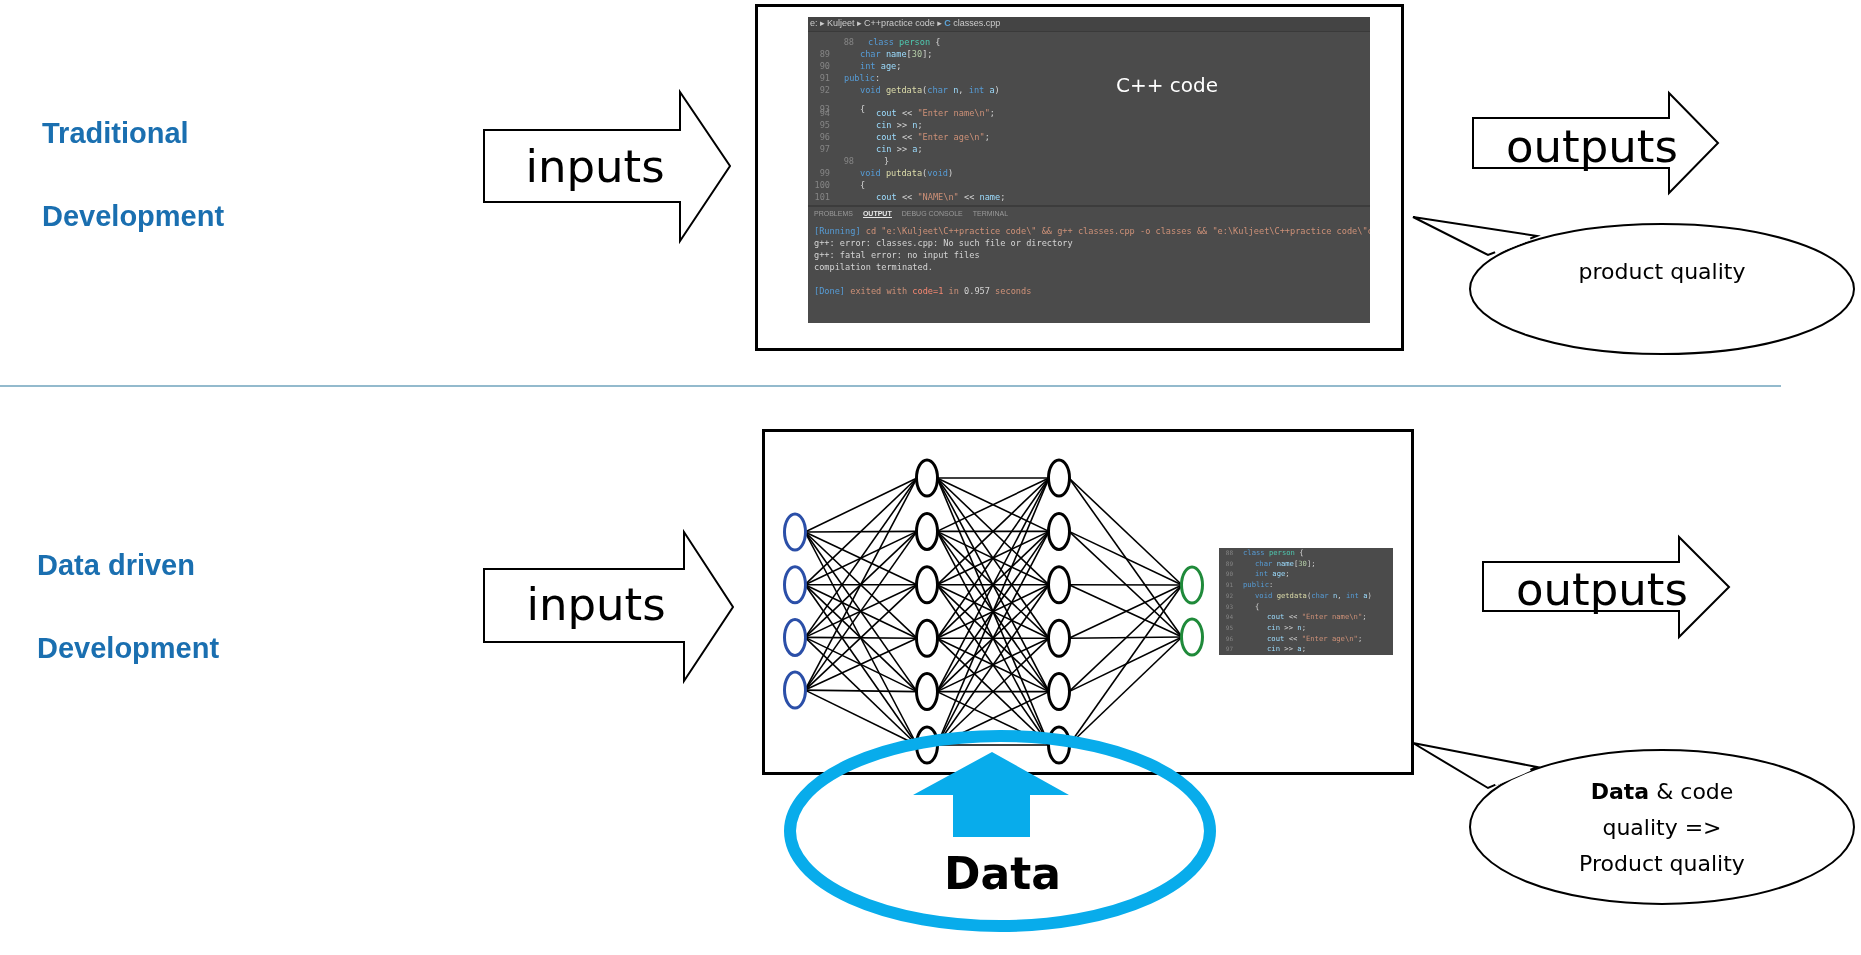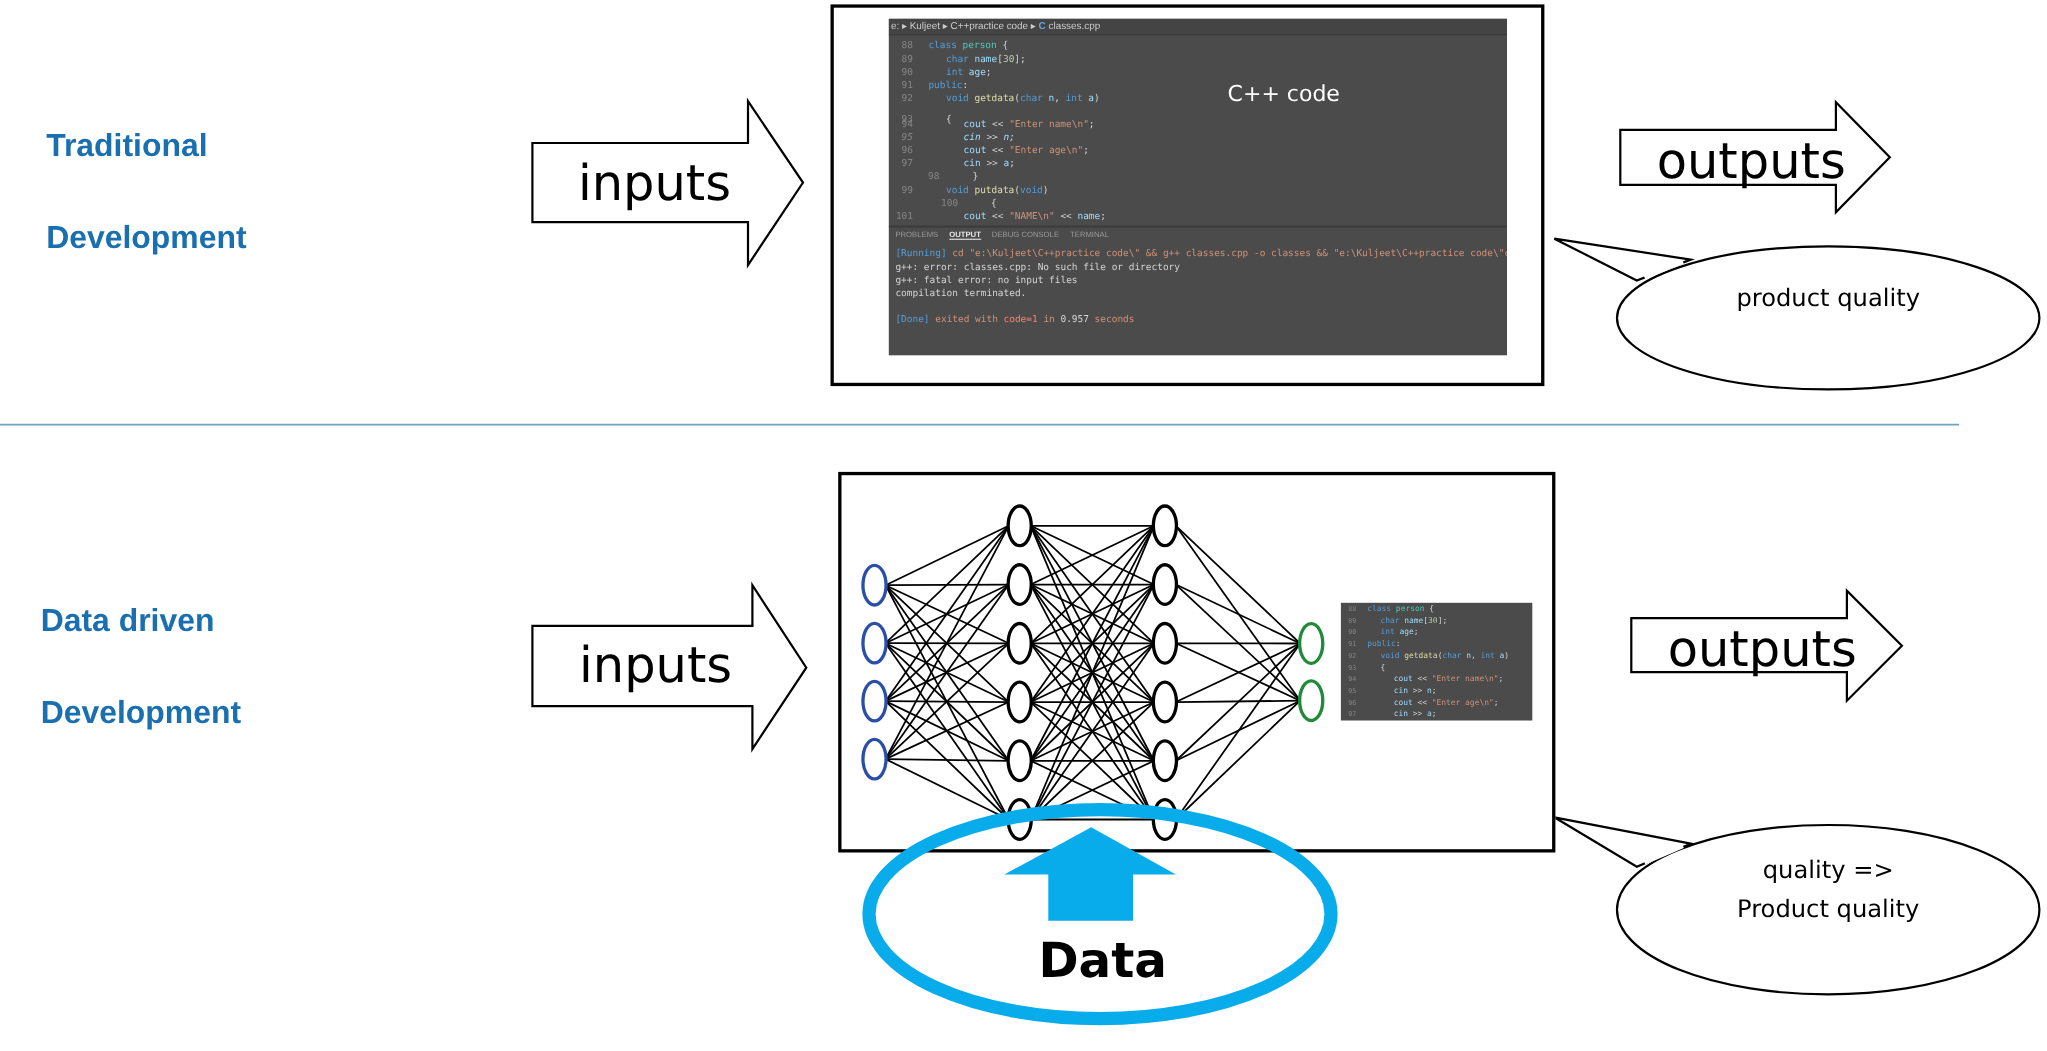--- a/index.html
+++ b/index.html
@@ -81,33 +81,33 @@
     <polygon points="1537,767 1413,743 1488,788" fill="#fff" stroke="#000" stroke-width="2"></polygon>
     <line x1="1530" y1="769" x2="1495" y2="784" stroke="#fff" stroke-width="4"></line>
   </g>
 </svg>
 
 <div class="frame" style="left:755px; top:4px; width:649px; height:347px;"></div>
 <div class="editor" style="left:808px; top:17px; width:562px; height:306px;">
   <div class="crumb-bar"></div>
   <div class="crumb" id="crumb"><span>e:</span><span> ▸ </span><span>Kuljeet</span><span> ▸ </span><span>C++practice code</span><span> ▸ </span><span class="c-icon">C </span><span>classes.cpp</span></div>
   <div id="code-lines">
-      <div class="code-line" style="top: 19px;"><span class="ln">88</span><span style="display: inline-block; width: 0px;"></span><span class="kw">class </span><span class="ty">person</span><span class="pl"> {</span></div>
+      <div class="code-line" style="top: 19px; padding-left: 24px;"><span class="ln">88</span><span style="display: inline-block; width: 0px;"></span><span class="kw">class </span><span class="ty">person</span><span class="pl"> {</span></div>
       <div class="code-line" style="top: 30.9px;"><span class="ln">89</span><span style="display: inline-block; width: 16px;"></span><span class="kw">char </span><span class="vr">name</span><span class="pl">[</span><span class="nm">30</span><span class="pl">];</span></div>
       <div class="code-line" style="top: 42.8px;"><span class="ln">90</span><span style="display: inline-block; width: 16px;"></span><span class="kw">int </span><span class="vr">age</span><span class="pl">;</span></div>
       <div class="code-line" style="top: 54.7px;"><span class="ln">91</span><span style="display: inline-block; width: 0px;"></span><span class="kw">public</span><span class="pl">:</span></div>
       <div class="code-line" style="top: 66.6px;"><span class="ln">92</span><span style="display: inline-block; width: 16px;"></span><span class="kw">void </span><span class="fn">getdata</span><span class="pl">(</span><span class="kw">char </span><span class="vr">n</span><span class="pl">, </span><span class="kw">int </span><span class="vr">a</span><span class="pl">)</span></div>
       <div class="code-line" style="top: 86px;"><span class="ln">93</span><span style="display: inline-block; width: 16px;"></span><span class="pl">{</span></div>
       <div class="code-line" style="top: 90.4px;"><span class="ln">94</span><span style="display: inline-block; width: 32px;"></span><span class="vr">cout</span><span class="pl"> &lt;&lt; </span><span class="st">"Enter name\n"</span><span class="pl">;</span></div>
-      <div class="code-line" style="top: 102.3px; font-style: italic;"><span class="ln">95</span><span style="display: inline-block; width: 32px;"></span><span class="vr">cin</span><span class="pl"> &gt;&gt; </span><span class="vr">n</span><span class="pl">;</span></div>
+      <div class="code-line" style="top: 102.3px;"><span class="ln">95</span><span style="display: inline-block; width: 32px;"></span><span class="vr">cin</span><span class="pl"> &gt;&gt; </span><span class="vr">n</span><span class="pl">;</span></div>
       <div class="code-line" style="top: 114.2px;"><span class="ln">96</span><span style="display: inline-block; width: 32px;"></span><span class="vr">cout</span><span class="pl"> &lt;&lt; </span><span class="st">"Enter age\n"</span><span class="pl">;</span></div>
       <div class="code-line" style="top: 126.1px;"><span class="ln">97</span><span style="display: inline-block; width: 32px;"></span><span class="vr">cin</span><span class="pl"> &gt;&gt; </span><span class="vr">a</span><span class="pl">;</span></div>
       <div class="code-line" style="top: 138px; padding-left: 24px;"><span class="ln">98</span><span style="display: inline-block; width: 16px;"></span><span class="pl">}</span></div>
       <div class="code-line" style="top: 149.9px;"><span class="ln">99</span><span style="display: inline-block; width: 16px;"></span><span class="kw">void </span><span class="fn">putdata</span><span class="pl">(</span><span class="kw">void</span><span class="pl">)</span></div>
-      <div class="code-line" style="top: 161.8px; margin-left: 41px;"><span class="ln">100</span><span style="display: inline-block; width: 16px;"></span><span class="pl">{</span></div>
+      <div class="code-line" style="top: 161.8px;"><span class="ln">100</span><span style="display: inline-block; width: 16px;"></span><span class="pl">{</span></div>
       <div class="code-line" style="top: 173.7px;"><span class="ln">101</span><span style="display: inline-block; width: 32px;"></span><span class="vr">cout</span><span class="pl"> &lt;&lt; </span><span class="st">"NAME\n"</span><span class="pl"> &lt;&lt; </span><span class="vr">name</span><span class="pl">;</span></div>
     </div>
   <div class="panel-sep" style="top:188px;"></div>
   <div class="panel-tabs" id="panel-tabs" style="top:193px;"><span>PROBLEMS</span><span class="active">OUTPUT</span><span>DEBUG CONSOLE</span><span>TERMINAL</span></div>
   <div id="output-lines">
       <div class="out-line" style="top: 208px;"><span class="out-blue">[Running]</span><span class="out-orange"> cd "e:\Kuljeet\C++practice code\" &amp;&amp; g++ classes.cpp -o classes &amp;&amp; "e:\Kuljeet\C++practice code\"classes</span></div>
       <div class="out-line" style="top: 220px;"><span class="pl">g++: error: classes.cpp: No such file or directory</span></div>
       <div class="out-line" style="top: 232px;"><span class="pl">g++: fatal error: no input files</span></div>
       <div class="out-line" style="top: 244px;"><span class="pl">compilation terminated.</span></div>
       <div class="out-line" style="top: 256px;"></div>
@@ -229,15 +229,16 @@
     <div class="code-line" style="top: 96.3px;"><span class="ln">97</span><span style="display: inline-block; width: 24px;"></span><span class="vr">cin</span><span class="pl"> &gt;&gt; </span><span class="vr">a</span><span class="pl">;</span></div>
   </div>
 
 <svg class="abs" style="left:0;top:0" width="1861" height="955">
   <ellipse cx="1000" cy="831" rx="210" ry="95" fill="none" stroke="#08aceb" stroke-width="12"></ellipse>
   <polygon points="992,752 1069,795 1030,795 1030,837 953,837 953,795 913,795" fill="#08aceb"></polygon>
 </svg>
 <div class="data-label" style="left:944px; top:848px;">Data</div>
 
 <div class="bubble-text" style="left:1532px; top:774px; width:260px;">
+  <div><b>Data</b><span> &amp; code</span></div>
   <div>quality =&gt;</div>
   <div>Product quality</div>
 </div>
 
 </body></html>

